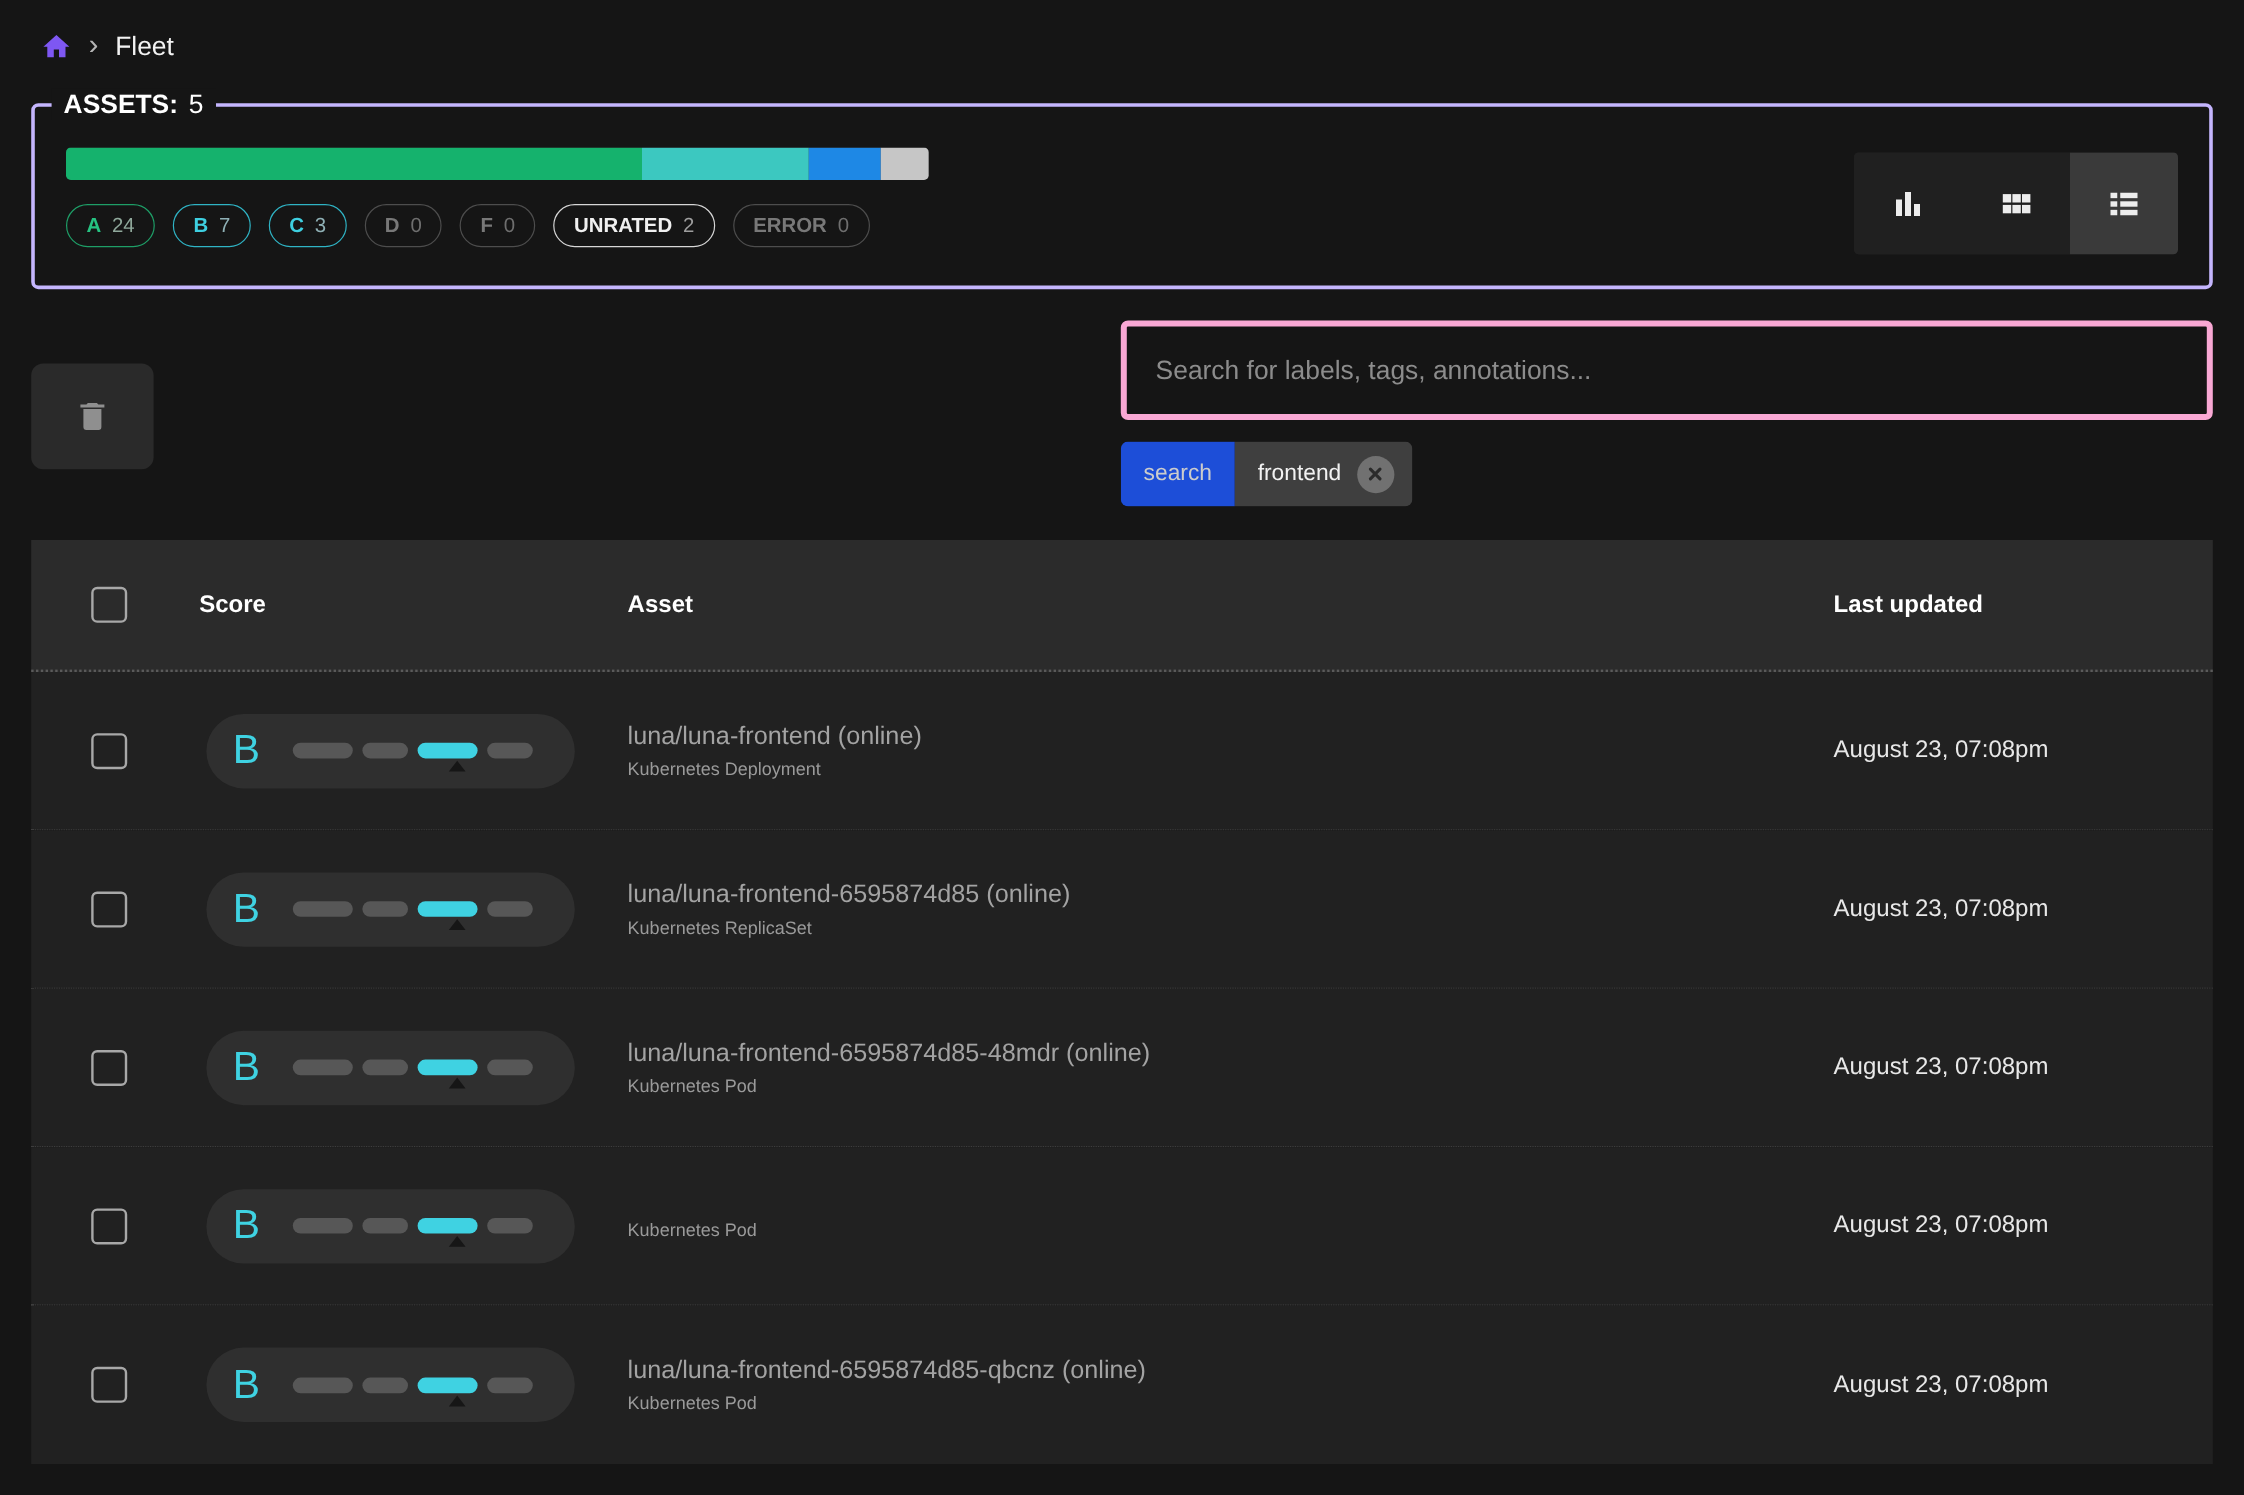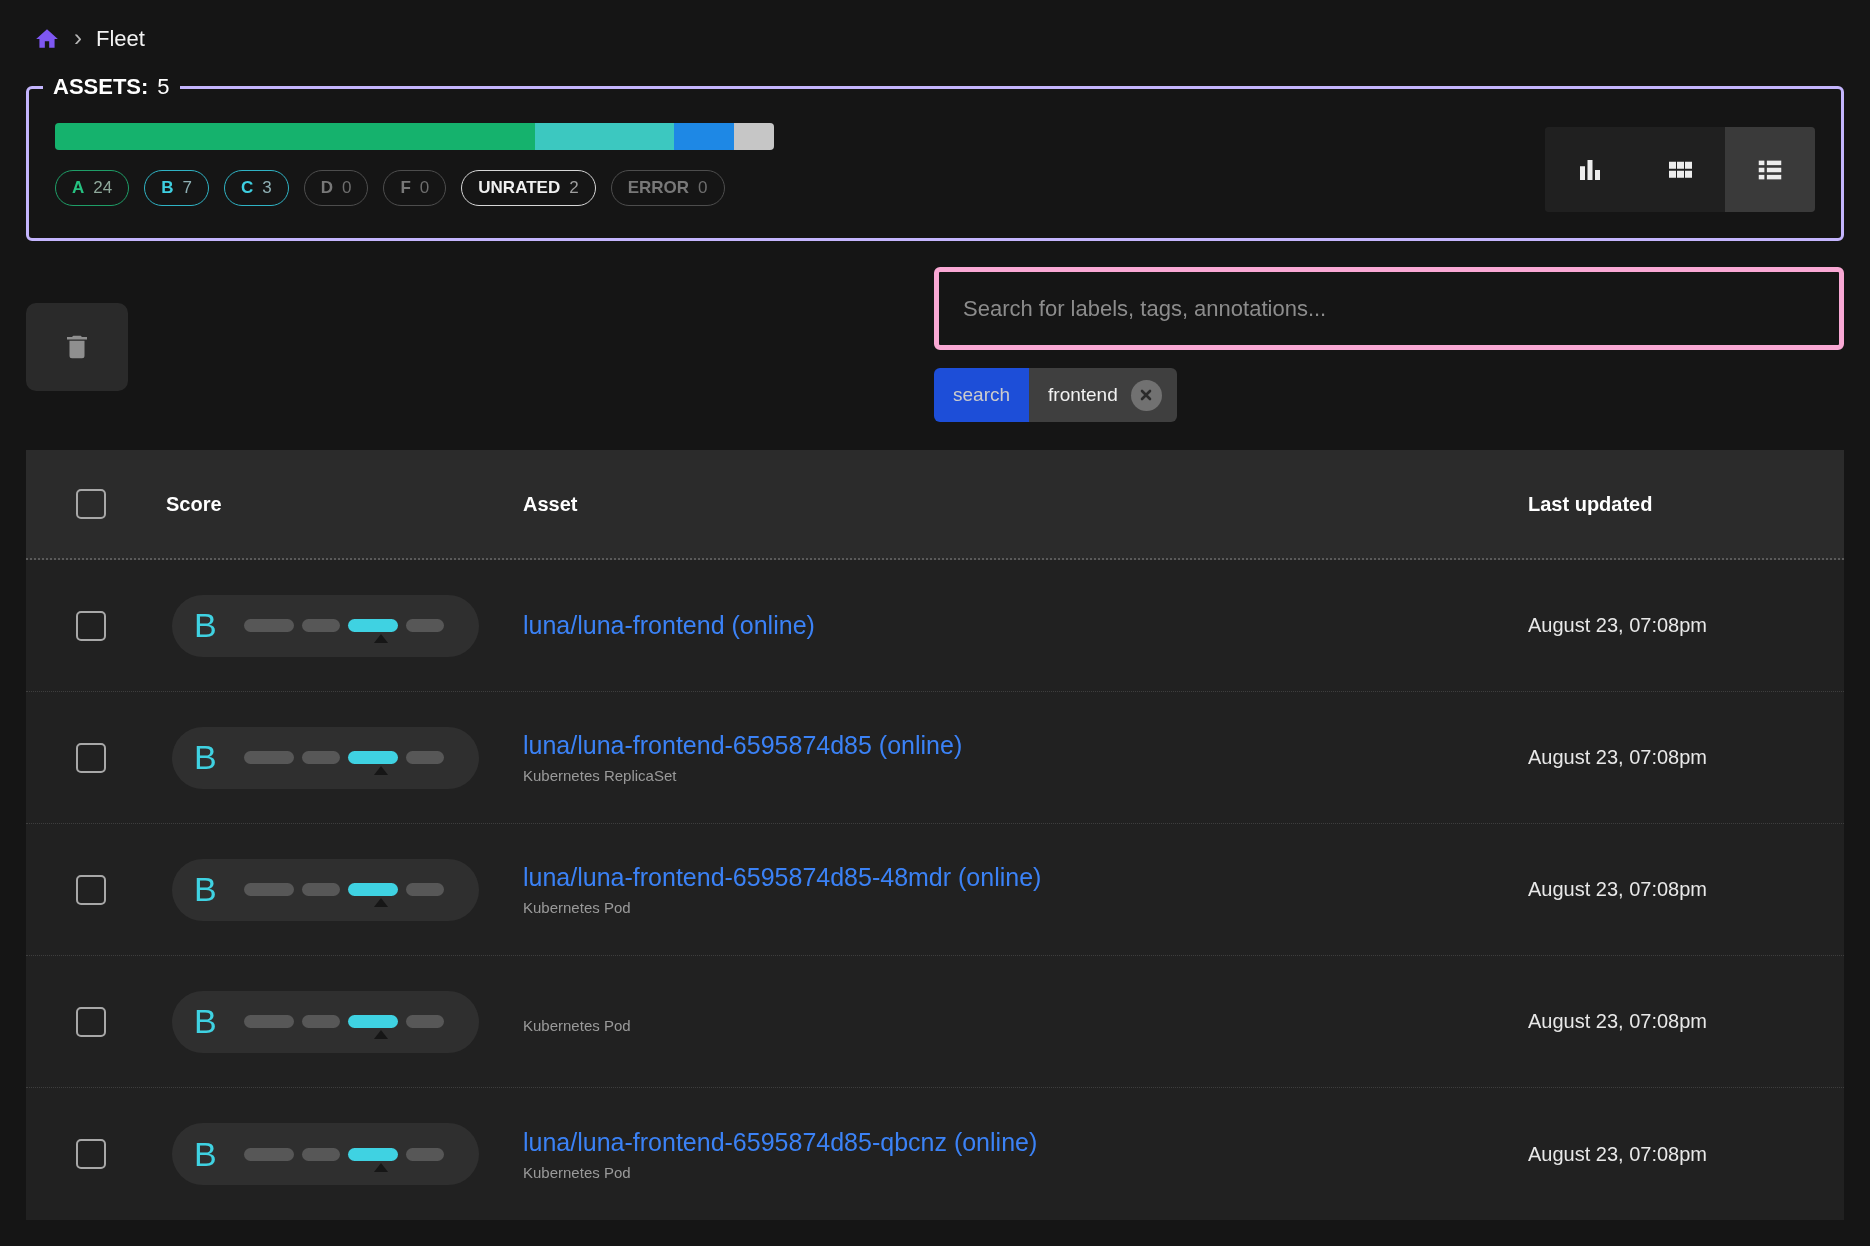--- a/index.html
+++ b/index.html
@@ -114,21 +114,21 @@
   .sbar.b1 { width:50px; }
   .sbar.b2 { width:38px; }
   .sbar.b3 { width:50px; background:#3fd2e2; }
   .sbar.b4 { width:38px; }
   .score-pointer {
     position:absolute; left:130px; top:15px; width:0; height:0;
     border-left:7px solid transparent; border-right:7px solid transparent;
     border-bottom:9px solid #161616;
   }
 
-  .asset-name { font-size:25px; color:#3b82f6; }
+  .asset-name { font-size:21px; color:#a3a3a3; }
   .asset-kind { font-size:15px; color:#9a9a9a; margin-top:7px; }
 </style>
 </head>
 <body>
 
 <div class="page">
 
   <div class="breadcrumb">
     <a class="crumb-home">
       <svg width="26" height="26" viewBox="0 0 24 24">
@@ -264,20 +264,21 @@
               <span class="sbar b1"></span>
               <span class="sbar b2"></span>
               <span class="sbar b3"></span>
               <span class="sbar b4"></span>
               <span class="score-pointer"></span>
             </span>
           </div>
         </div>
         <div class="col-asset">
           <div class="asset-name">luna/luna-frontend (online)</div>
+          <div class="asset-kind">Kubernetes Deployment</div>
         </div>
         <div class="col-updated">August 23, 07:08pm</div>
       </div>
 
       <div class="t-row">
         <div class="col-check">
             <div class="checkbox"></div>
           </div>
         <div class="col-score">
           <div class="score-badge">

